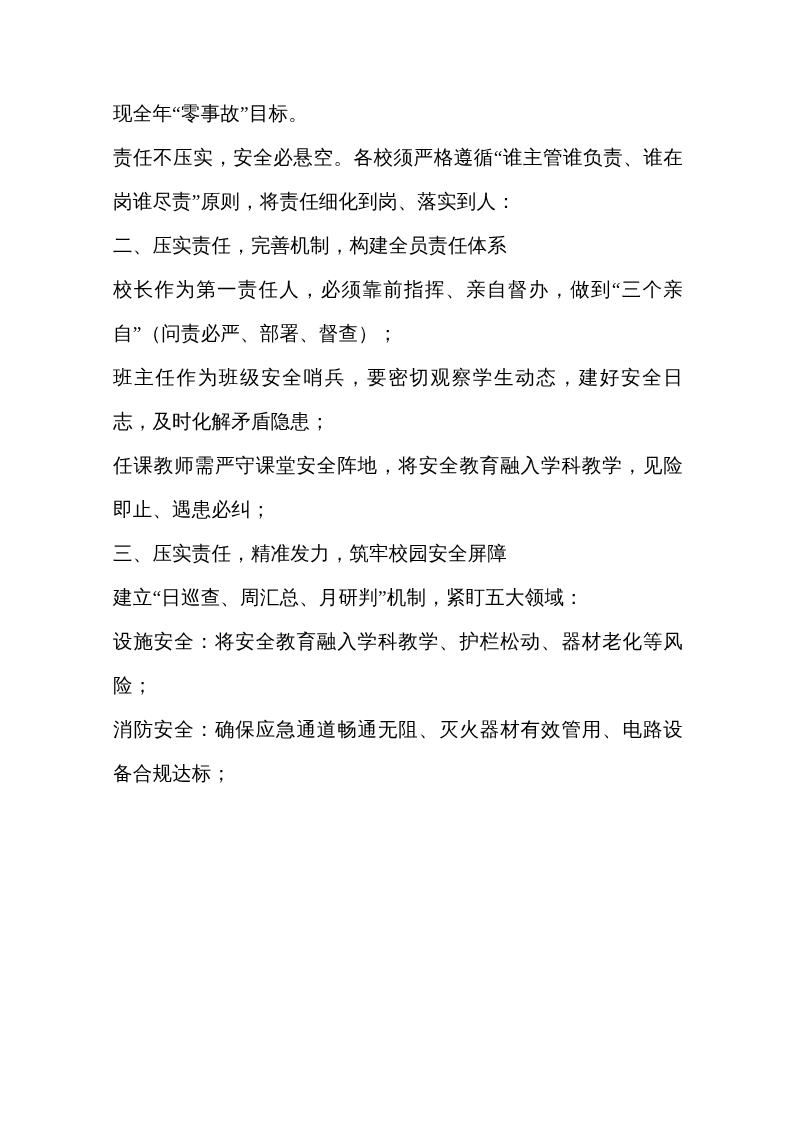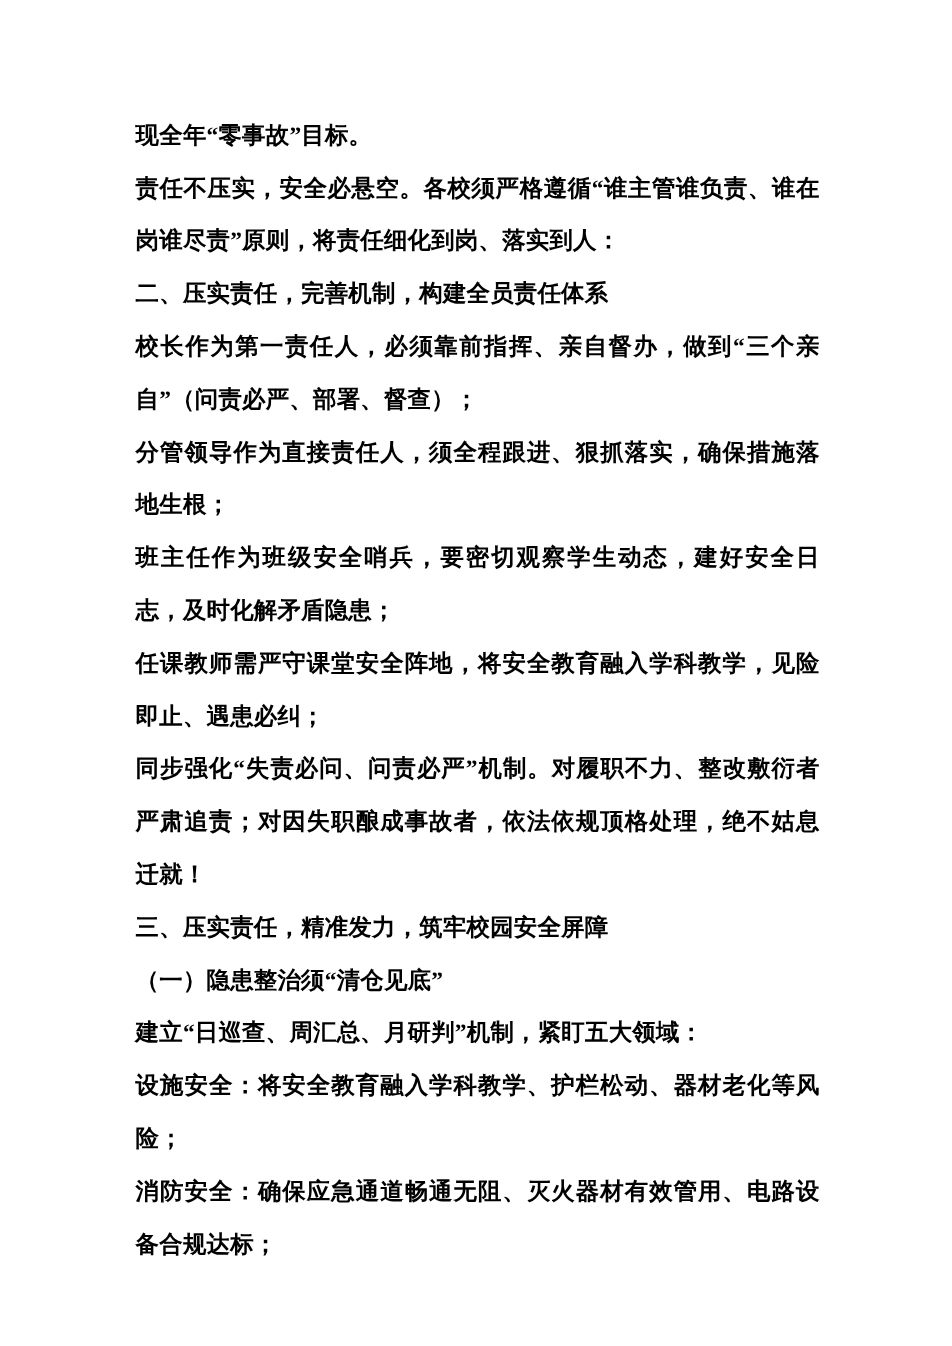--- a/index.html
+++ b/index.html
@@ -10,21 +10,20 @@
   body {
     font-family: "Liberation Serif", "DejaVu Serif", serif;
   }
   .page {
     position: relative;
     width: 793px;
     height: 1122px;
     background: #ffffff;
     box-sizing: border-box;
     overflow: hidden;
-    font-weight: bold;
   }
   .doc-body {
     position: absolute;
     left: 113px;
     top: 92px;
     width: 570px;
   }
   .para {
     font-size: 19.5px;
     line-height: 44px;
@@ -38,23 +37,20 @@
 </style>
 </head>
 <body>
 
 <div class="page">
   <div class="doc-body">
     <p class="para">现全年“零事故”目标。</p>
     <p class="para">责任不压实，安全必悬空。各校须严格遵循“谁主管谁负责、谁在岗谁尽责”原则，将责任细化到岗、落实到人：</p>
     <p class="para">二、压实责任，完善机制，构建全员责任体系</p>
     <p class="para">校长作为第一责任人，必须靠前指挥、亲自督办，做到“三个亲自”（问责必严、部署、督查）；</p>
-    <p class="para">分管领导作为直接责任人，须全程跟进、狠抓落实，确保措施落地生根；</p>
     <p class="para">班主任作为班级安全哨兵，要密切观察学生动态，建好安全日志，及时化解矛盾隐患；</p>
     <p class="para">任课教师需严守课堂安全阵地，将安全教育融入学科教学，见险即止、遇患必纠；</p>
-    <p class="para">同步强化“失责必问、问责必严”机制。对履职不力、整改敷衍者严肃追责；对因失职酿成事故者，依法依规顶格处理，绝不姑息迁就！</p>
     <p class="para">三、压实责任，精准发力，筑牢校园安全屏障</p>
-    <p class="para">（一）隐患整治须“清仓见底”</p>
     <p class="para">建立“日巡查、周汇总、月研判”机制，紧盯五大领域：</p>
     <p class="para">设施安全：将安全教育融入学科教学、护栏松动、器材老化等风险；</p>
     <p class="para">消防安全：确保应急通道畅通无阻、灭火器材有效管用、电路设备合规达标；</p>
   </div>
 </div>
 
 </body></html>

